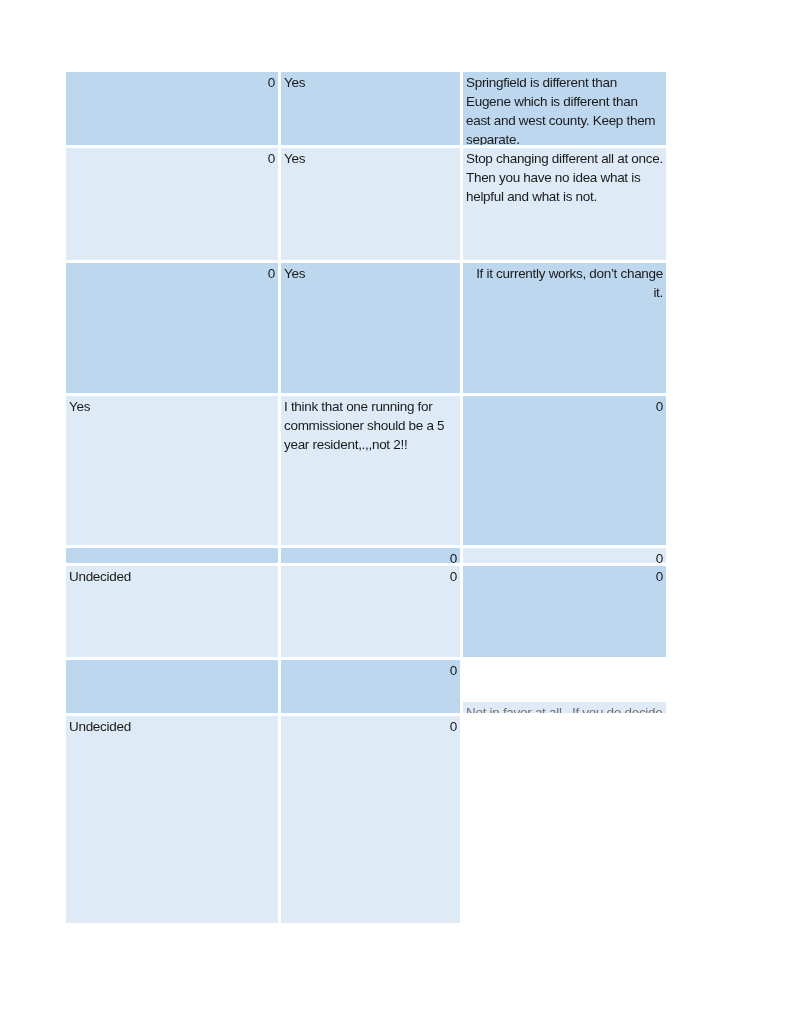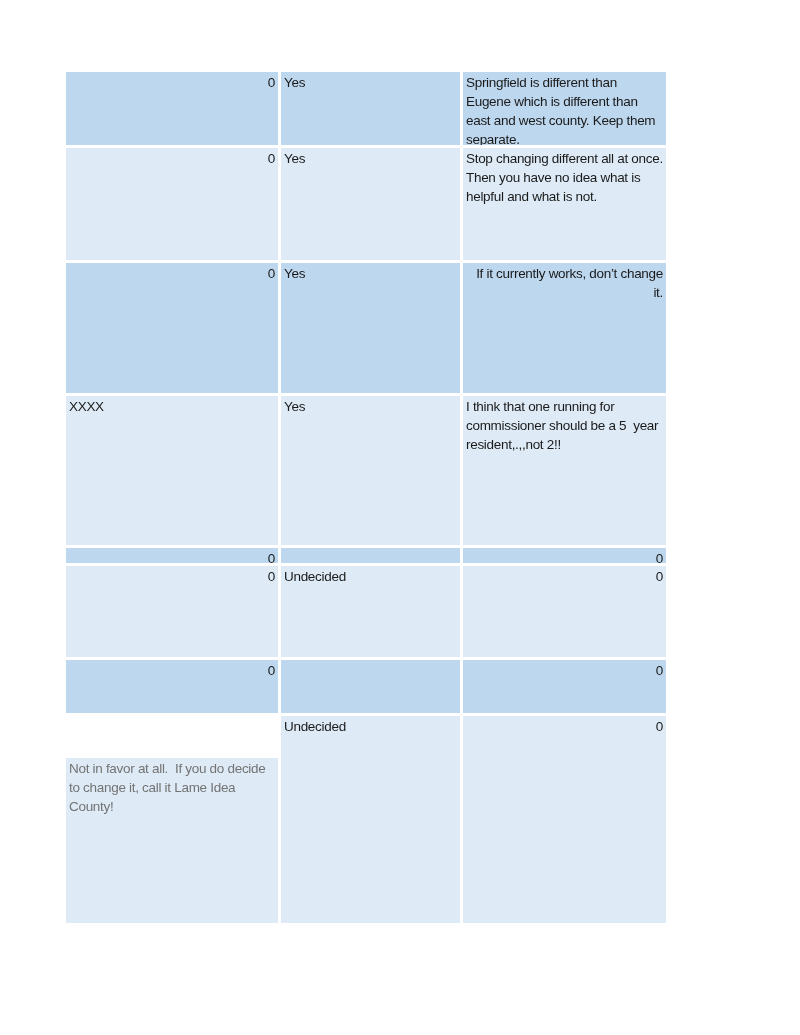--- a/index.html
+++ b/index.html
@@ -46,21 +46,20 @@
   <div class="survey-table" style="grid-template-columns: 212px 179px 203px; grid-template-rows: 73px 112px 130px 149px 15px 91px 53px 207px; background: rgb(255, 255, 255);">
       <div class="cell dark right" style="color: rgb(26, 26, 26);">0</div>
       <div class="cell dark" style="color: rgb(26, 26, 26);">Yes</div>
       <div class="cell dark" style="color: rgb(26, 26, 26);">Springfield is different than Eugene which is different than east and west county. Keep them separate.</div>
       <div class="cell light right" style="color: rgb(26, 26, 26);">0</div>
       <div class="cell light" style="color: rgb(26, 26, 26);">Yes</div>
       <div class="cell light" style="color: rgb(26, 26, 26);">Stop changing different all at once.   Then you have no idea what is helpful and what is not.</div>
       <div class="cell dark right" style="color: rgb(26, 26, 26);">0</div>
       <div class="cell dark" style="color: rgb(26, 26, 26);">Yes</div>
       <div class="cell dark" style="color: rgb(26, 26, 26); text-align: right;">If it currently works, don’t change it.</div>
-      <div class="cell light" style="color: rgb(26, 26, 26);">XXXX</div>
       <div class="cell light" style="color: rgb(26, 26, 26);">Yes</div>
       <div class="cell light" style="color: rgb(26, 26, 26);">I think that one running for commissioner should be a 5  year resident,.,,not 2!!</div>
       <div class="cell dark right" style="color: rgb(26, 26, 26);">0</div>
       <div class="cell dark" style="color: rgb(26, 26, 26);"></div>
       <div class="cell dark right" style="color: rgb(26, 26, 26);">0</div>
       <div class="cell light right" style="color: rgb(26, 26, 26);">0</div>
       <div class="cell light" style="color: rgb(26, 26, 26);">Undecided</div>
       <div class="cell light right" style="color: rgb(26, 26, 26);">0</div>
       <div class="cell dark right" style="color: rgb(26, 26, 26);">0</div>
       <div class="cell dark" style="color: rgb(26, 26, 26);"></div>

